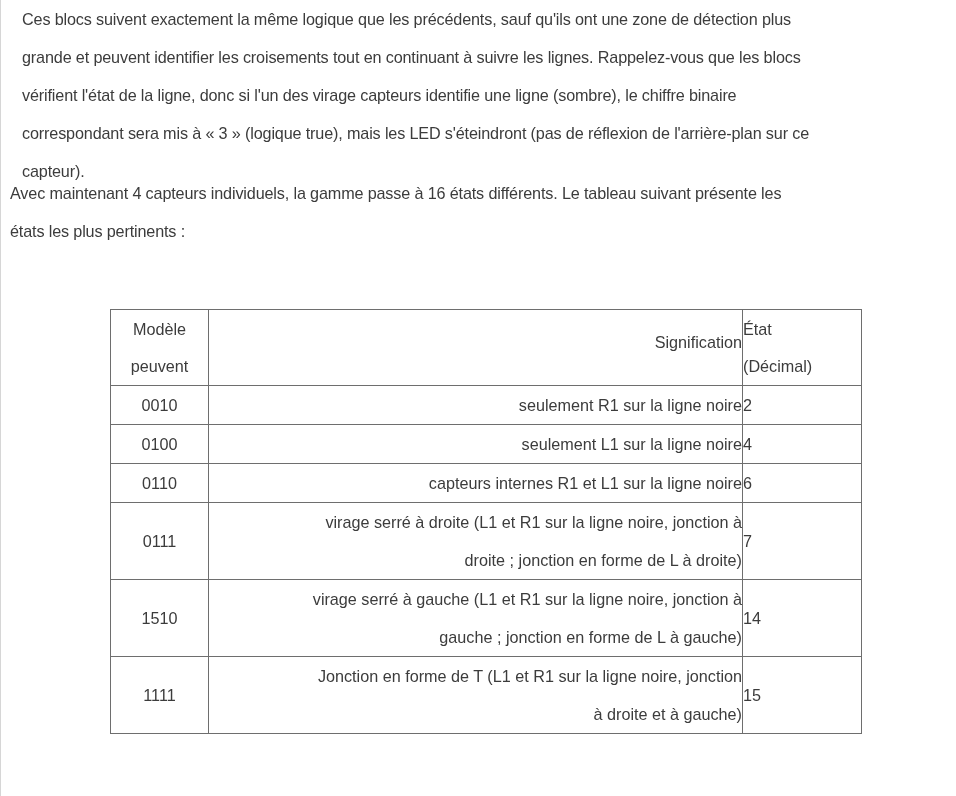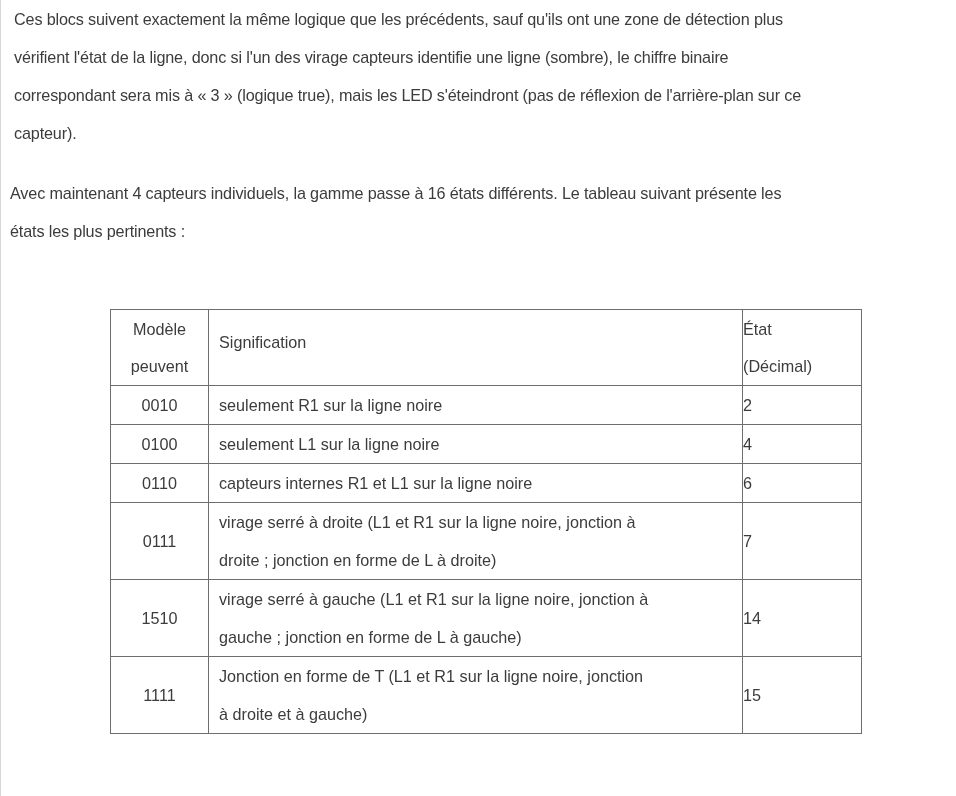--- a/index.html
+++ b/index.html
@@ -33,59 +33,60 @@
     margin: 0;
     font-size: 16.2px;
     line-height: 38px;
     letter-spacing: -0.15px;
     white-space: nowrap;
   }
   .para .line {
     display: block;
     height: 38px;
   }
-  .para-1 { position: absolute; top: 0px; left: 4px; }
+  .para-1 { position: absolute; top: 0px; left: 12px; }
   .para-2 { position: absolute; top: 174px; left: 0; }
 
   table.states {
     position: absolute;
     left: 110px;
     top: 309px;
     border-collapse: collapse;
     font-size: 16.2px;
     color: #3c3c3c;
   }
   table.states td, table.states th {
     border: 1.5px solid #6e6e6e;
     padding: 0;
     font-weight: normal;
     vertical-align: middle;
   }
   .col-model { width: 97px; text-align: center; }
-  .col-sig   { width: 523px; text-align: left; padding-left: 10px !important; }
+  .col-sig   { width: 523px; text-align: right; padding-left: 10px !important; }
   .col-state { width: 118px; text-align: left; }
 
   .hdr-row { height: 76px; }
   .row-1 { height: 38px; }
   .row-2 { height: 76px; }
 
   .cell-lines { display: block; line-height: 38px; }
   .cell-lines span { display: block; height: 38px; }
   .hdr-two span { height: 37px; line-height: 37px; }
   .hdr-sig { vertical-align: top !important; }
   .hdr-sig span { display: block; line-height: 36px; padding-top: 14px; height: 36px; }
 </style>
 </head>
 <body>
 
 <div class="left-rule"></div>
 
 <div class="content">
   <p class="para para-1">
     <span class="line">Ces blocs suivent exactement la même logique que les précédents, sauf qu'ils ont une zone de détection plus</span>
+    <span class="line">grande et peuvent identifier les croisements tout en continuant à suivre les lignes. Rappelez-vous que les blocs</span>
     <span class="line">vérifient l'état de la ligne, donc si l'un des virage capteurs identifie une ligne (sombre), le chiffre binaire</span>
     <span class="line">correspondant sera mis à « 3 » (logique true), mais les LED s'éteindront (pas de réflexion de l'arrière-plan sur ce</span>
     <span class="line">capteur).</span>
   </p>
   <p class="para para-2">
     <span class="line">Avec maintenant 4 capteurs individuels, la gamme passe à 16 états différents. Le tableau suivant présente les</span>
     <span class="line">états les plus pertinents :</span>
   </p>
 </div>
 

